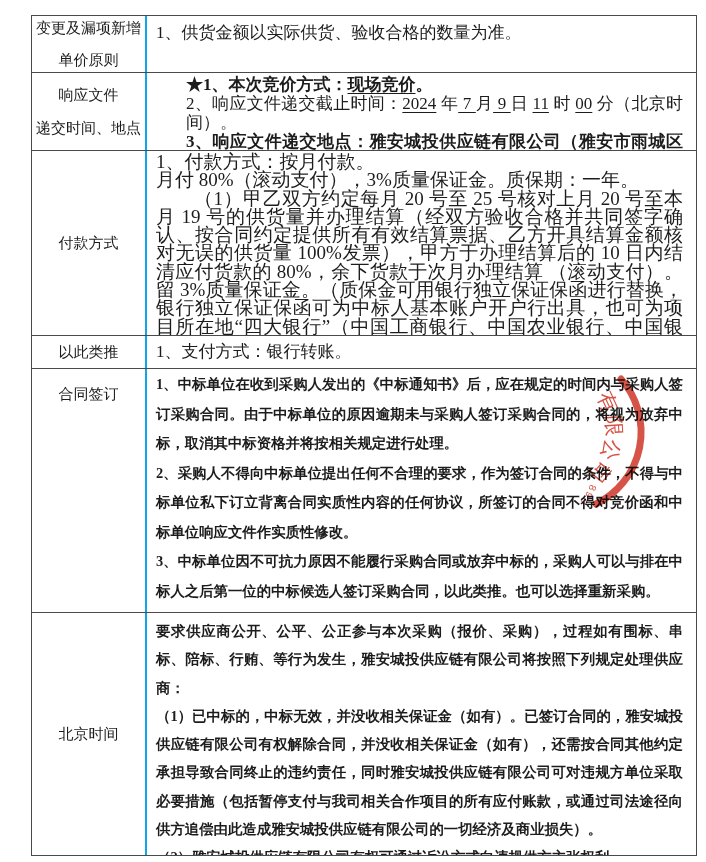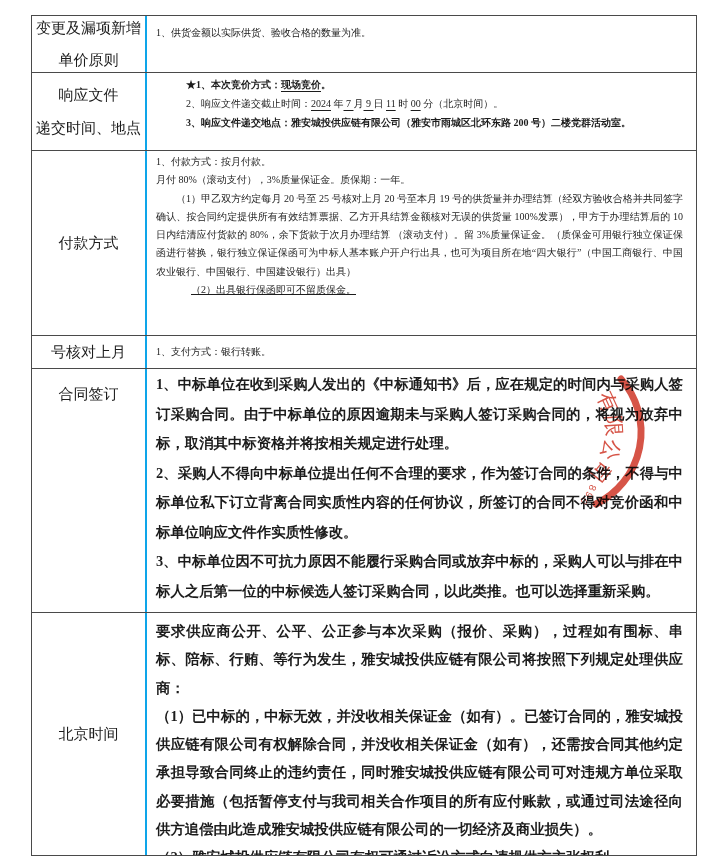--- a/index.html
+++ b/index.html
@@ -47,27 +47,27 @@
     padding: 2px 4px;
   }
   .cell-label.valign-top {
     justify-content: flex-start;
     padding-top: 9px;
   }
   .cell-content {
     flex: 1 1 auto;
     box-sizing: border-box;
     padding: 3px 13px 2px 9px;
-    font-size: 10px;
+    font-size: 17px;
     text-align: justify;
     overflow: hidden;
   }
   .trow.row-normal .cell-content { line-height: 18.9px; }
   .trow:nth-child(1) .cell-content { padding-top: 8px; }
-  .trow:nth-child(3) .cell-content { line-height: 18.3px; padding-top: 2px; font-size: 10px; }
+  .trow:nth-child(3) .cell-content { line-height: 18.3px; padding-top: 2px; font-size: 19px; }
   .trow:nth-child(4) .cell-content { display: flex; align-items: center; }
   .trow.row-wide .cell-content { font-size: 14.4px; font-weight: bold; }
   .trow:nth-child(5) .cell-content { line-height: 29.5px; padding-top: 1px; }
   .trow:nth-child(6) .cell-content { line-height: 28.3px; padding-top: 4px; }
   .para { margin: 0; }
   .seg.b { font-weight: bold; }
   .seg.u { text-decoration: underline; text-underline-offset: 3px; }
   .seal {
     position: absolute;
     left: 556px; top: 374px;
@@ -111,21 +111,21 @@
       </div>
       <div class="cell-content">
         <div class="para"><span class="seg">1、付款方式：按月付款。</span></div>
         <div class="para"><span class="seg">月付 80%（滚动支付），3%质量保证金。质保期：一年。</span></div>
         <div class="para" style="text-indent: 2em;"><span class="seg">（1）甲乙双方约定每月 20 号至 25 号核对上月 20 号至本月 19 号的供货量并办理结算（经双方验收合格并共同签字确认、按合同约定提供所有有效结算票据、乙方开具结算金额核对无误的供货量 100%发票），甲方于办理结算后的 10 日内结清应付货款的 80%，余下货款于次月办理结算 （滚动支付）。留 3%质量保证金。（质保金可用银行独立保证保函进行替换，银行独立保证保函可为中标人基本账户开户行出具，也可为项目所在地“四大银行”（中国工商银行、中国农业银行、中国银行、中国建设银行）出具）</span></div>
         <div class="para" style="text-indent: 3.5em; text-decoration: underline;"><span class="seg">（2）出具银行保函即可不留质保金。</span></div>
       </div>
     </div>
     <div class="trow row-normal">
       <div class="cell-label">
-        <div class="label-line">号核对上月</div>
+        <div class="label-line">以此类推</div>
       </div>
       <div class="cell-content">
         <div class="para"><span class="seg">1、支付方式：银行转账。</span></div>
       </div>
     </div>
     <div class="trow row-wide">
       <div class="cell-label valign-top">
         <div class="label-line">合同签订</div>
       </div>
       <div class="cell-content">

